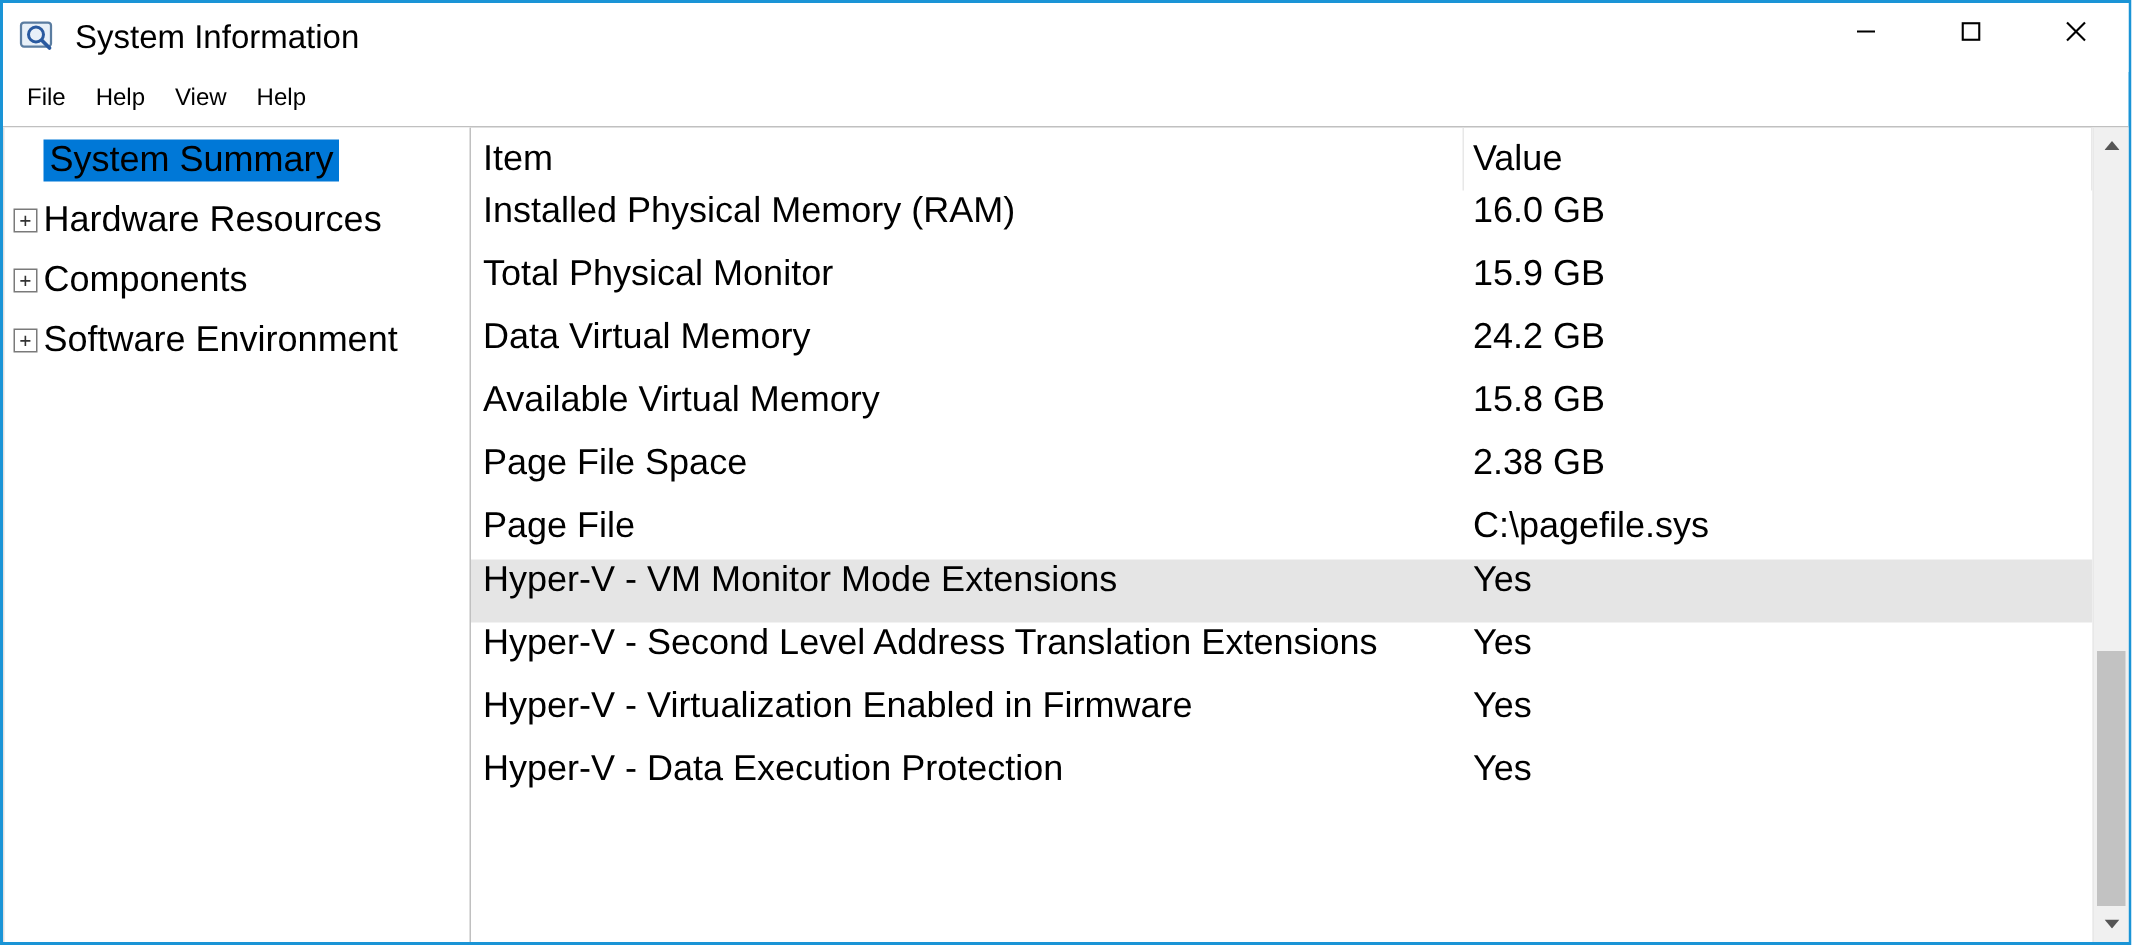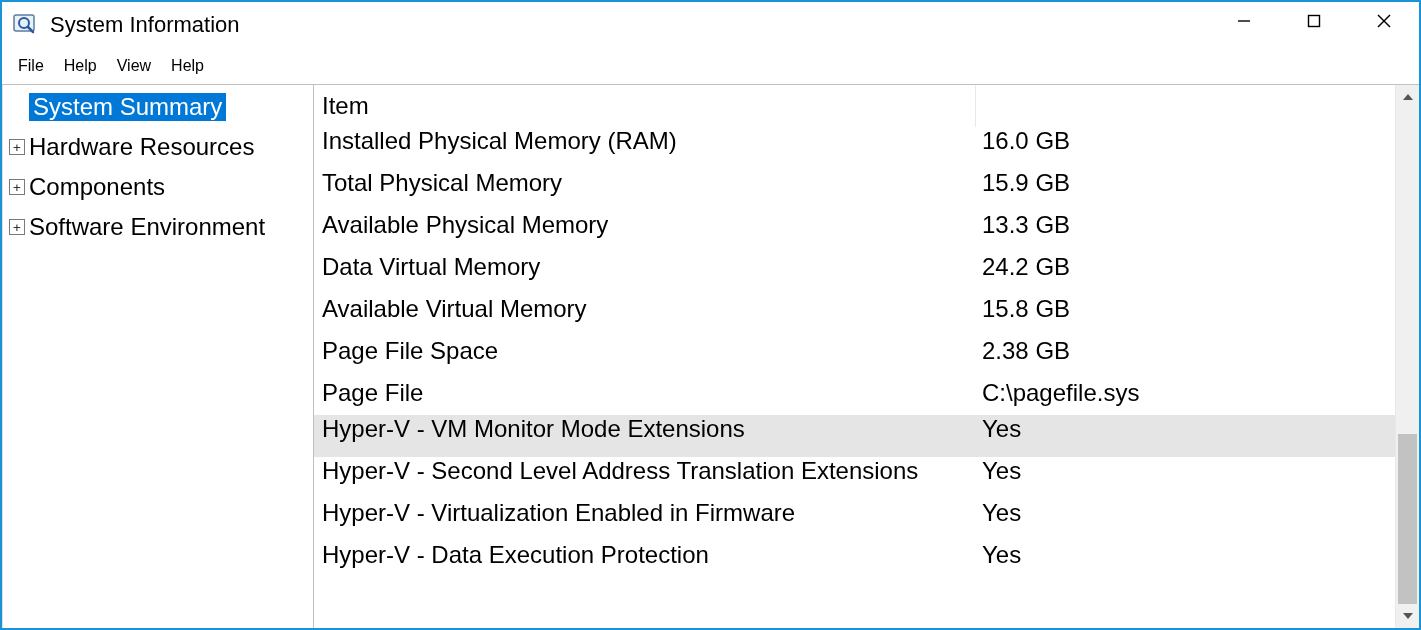--- a/index.html
+++ b/index.html
@@ -79,21 +79,21 @@
   .tree-item {
     display: flex;
     align-items: center;
     height: 40px;
     padding: 0 4px 0 6px;
     font-size: 24px;
     line-height: 1;
   }
   .tree-item.selected .label {
     background: #0078d7;
-    color: #ffffff;
+    color: #000000;
     padding: 2px 4px;
   }
   .expander {
     width: 16px;
     height: 16px;
     border: 1px solid #7a7a7a;
     display: flex;
     align-items: center;
     justify-content: center;
     font-size: 13px;
@@ -246,33 +246,30 @@
         <div class="tree-item">
           <span class="expander">+</span>
           <span class="label">Software Environment</span>
         </div>
       </div>
 
     <div class="list-pane">
       <div class="list-content">
         <div class="list-header">
           <div class="col-item-head">Item</div>
+          <div class="col-value-head">Value</div>
         </div>
         <div class="list-rows" id="list-rows">
             <div class="list-row">
               <div class="col-item">Installed Physical Memory (RAM)</div>
               <div class="col-value">16.0 GB</div>
             </div>
             <div class="list-row">
-              <div class="col-item">Total Physical Memory</div>
+              <div class="col-item">Total Physical Monitor</div>
               <div class="col-value">15.9 GB</div>
-            </div>
-            <div class="list-row">
-              <div class="col-item">Available Physical Memory</div>
-              <div class="col-value">13.3 GB</div>
             </div>
             <div class="list-row">
               <div class="col-item">Data Virtual Memory</div>
               <div class="col-value">24.2 GB</div>
             </div>
             <div class="list-row">
               <div class="col-item">Available Virtual Memory</div>
               <div class="col-value">15.8 GB</div>
             </div>
             <div class="list-row">

